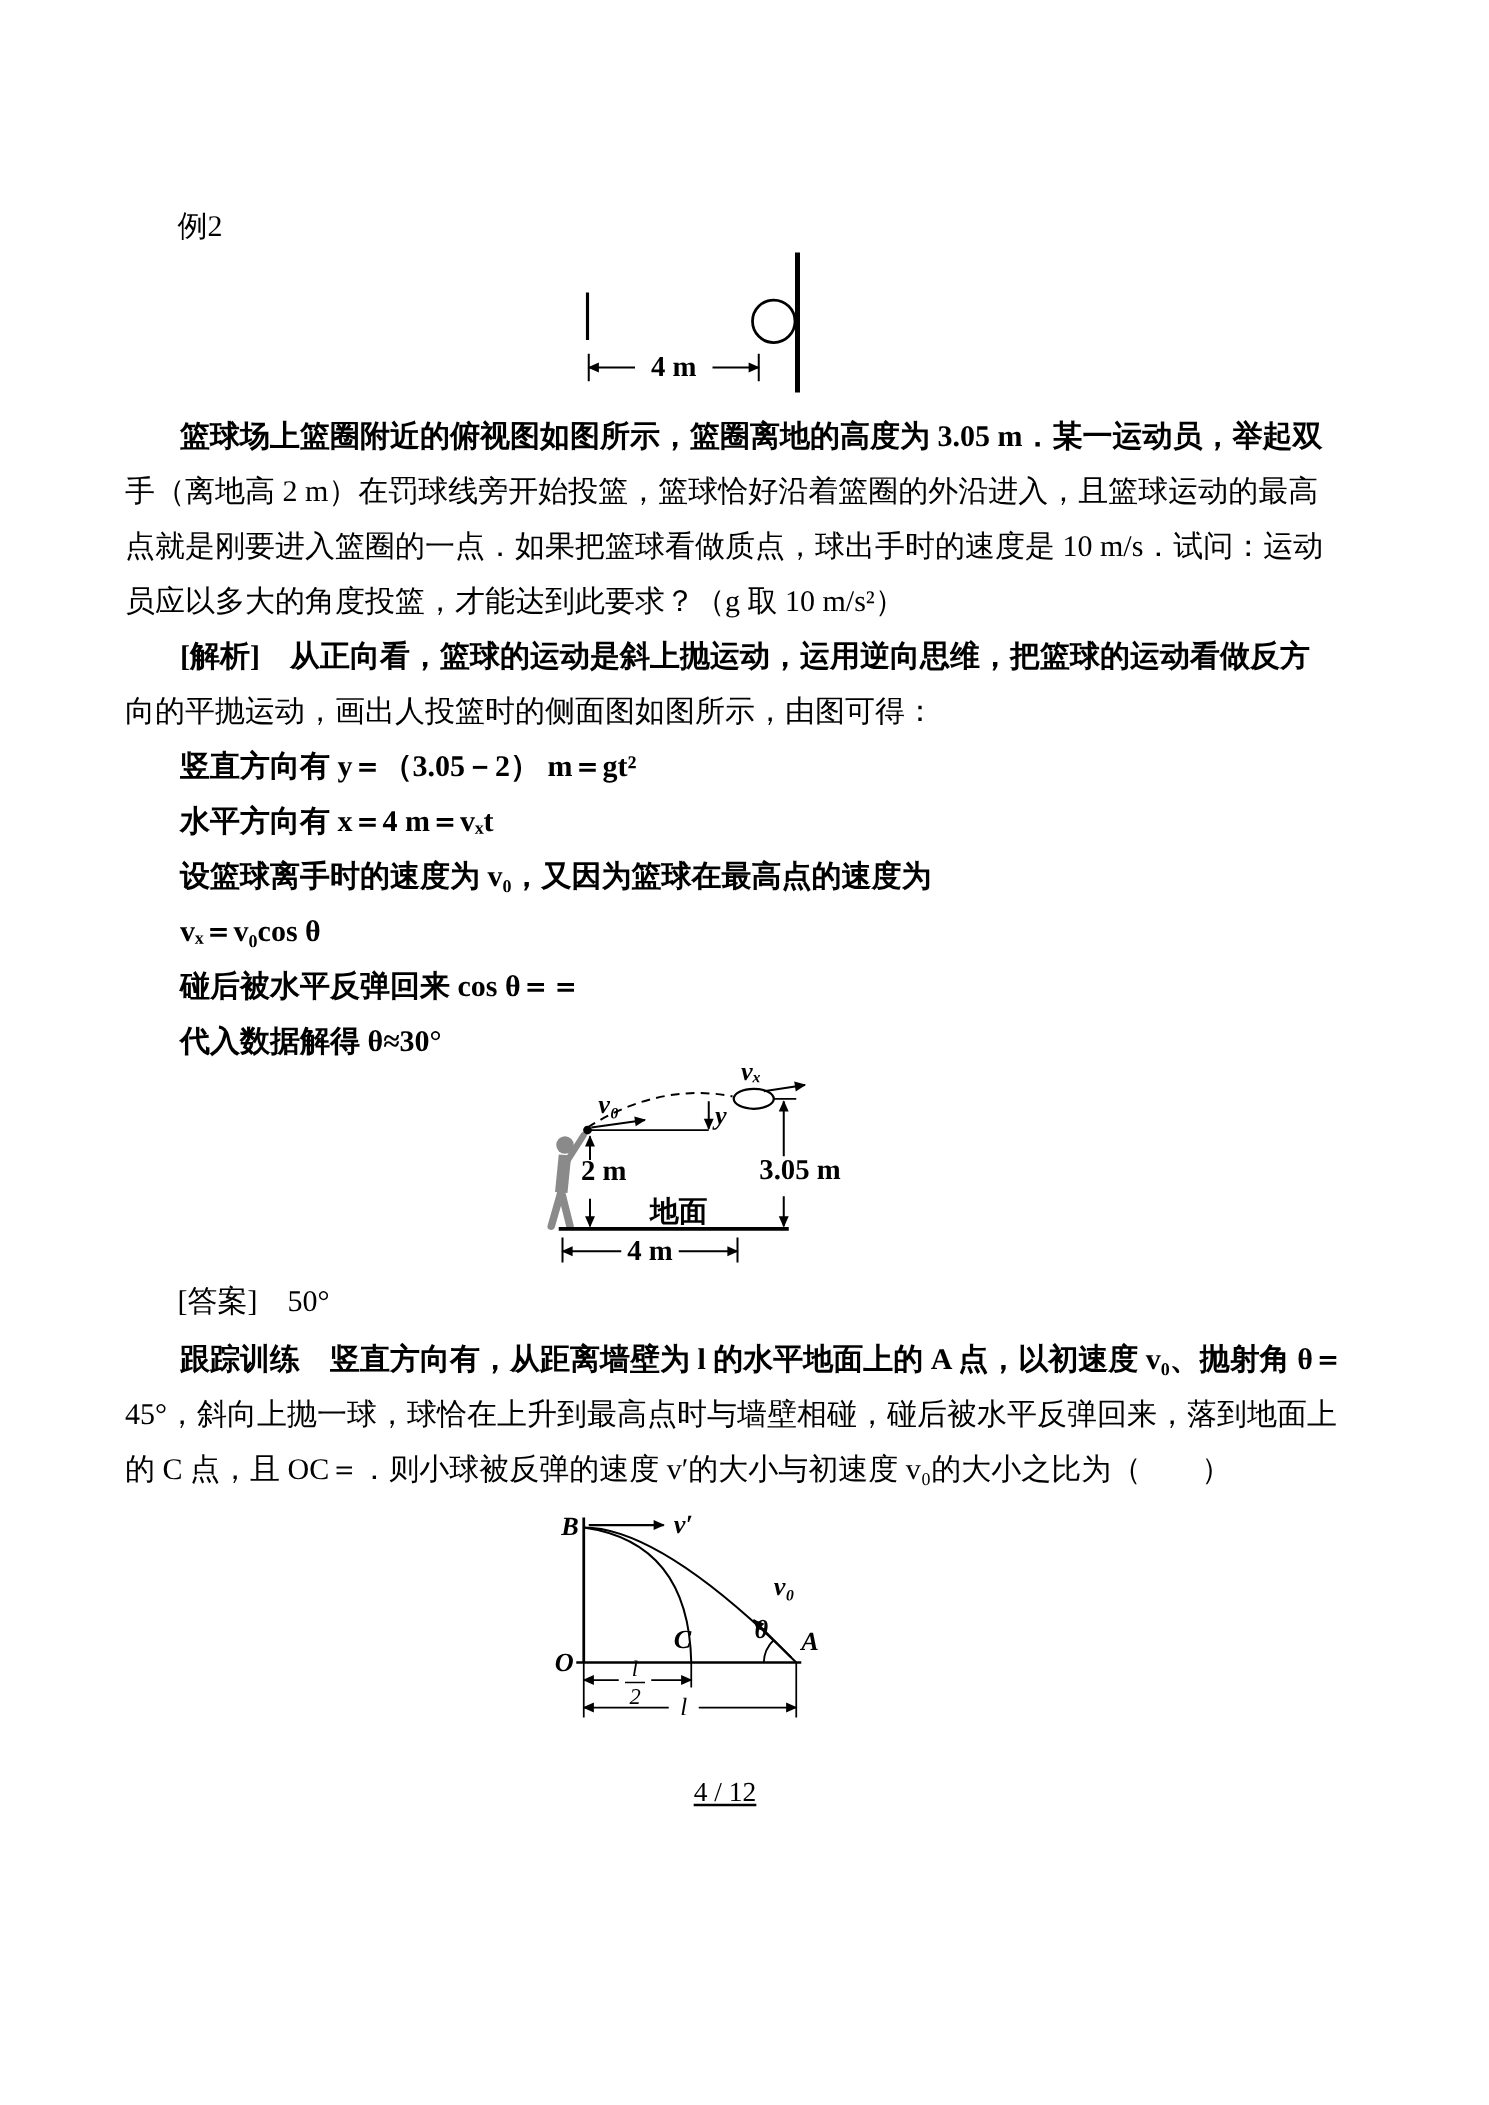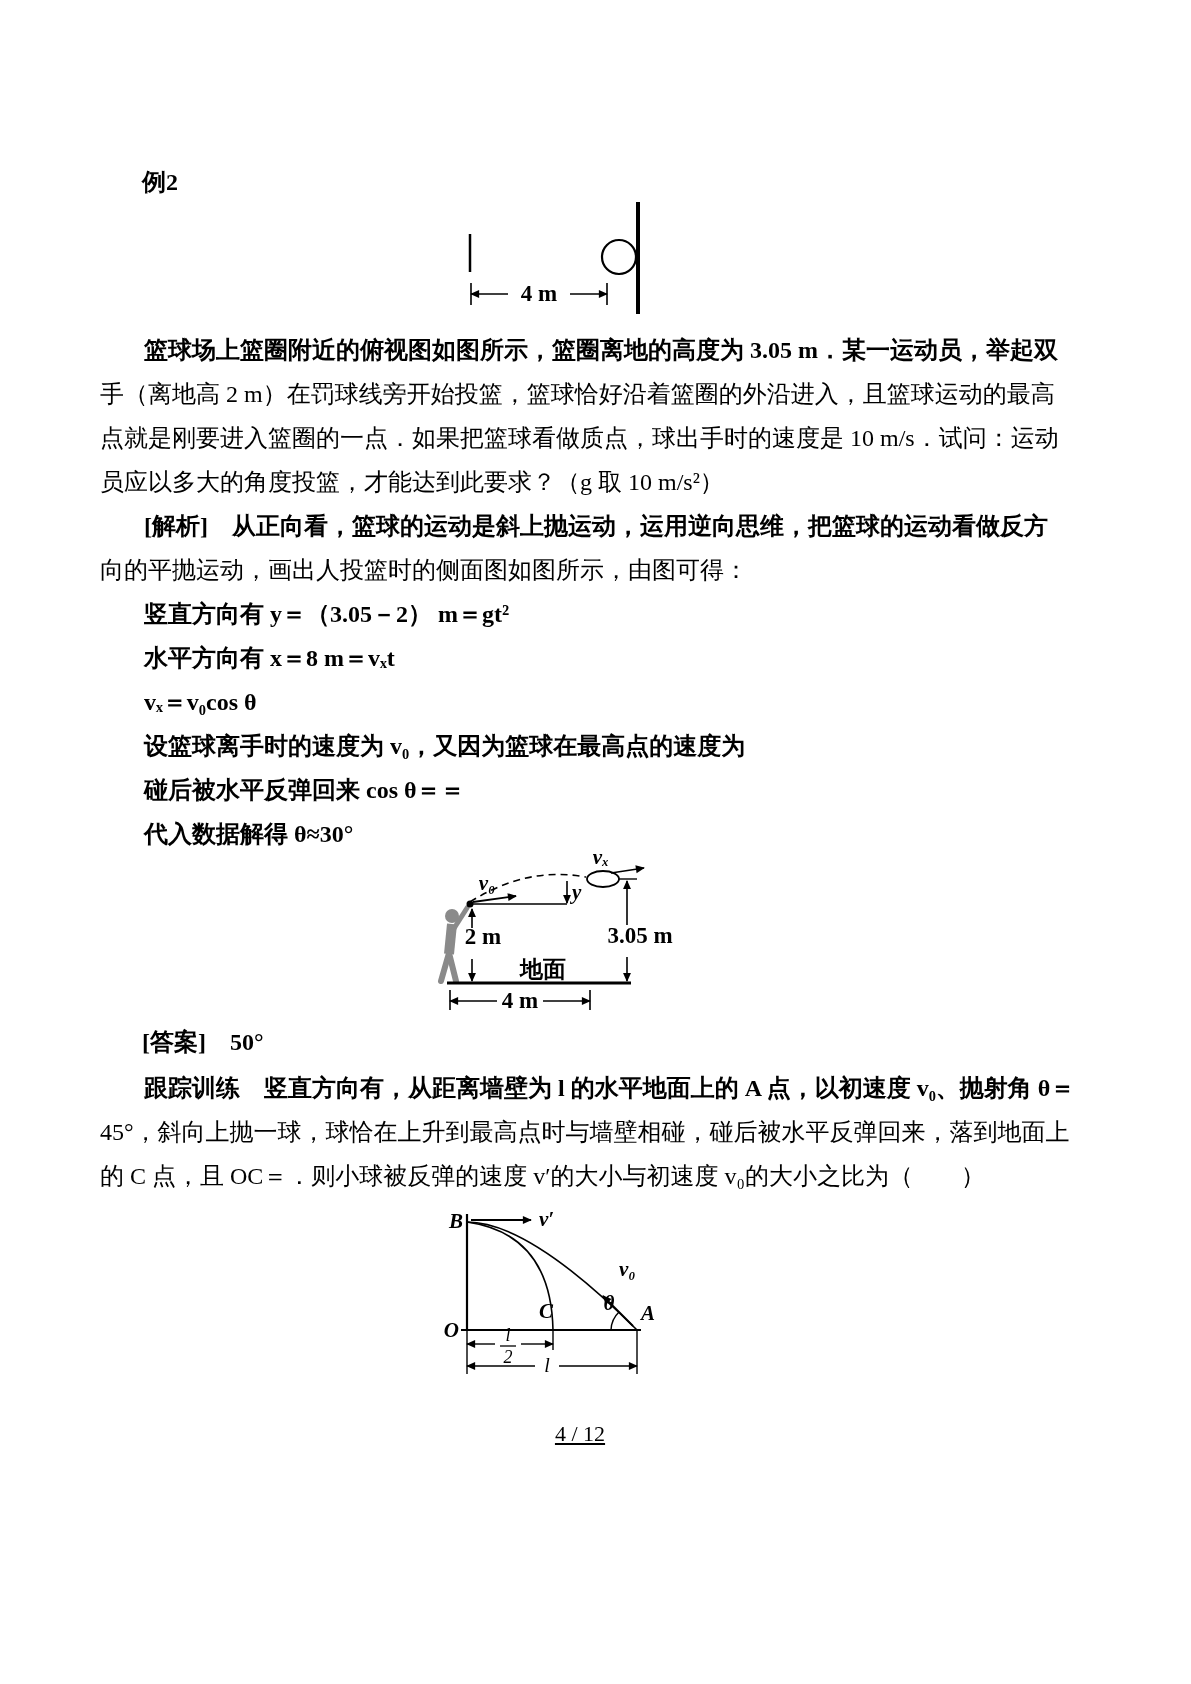--- a/index.html
+++ b/index.html
@@ -6,21 +6,21 @@
   body { background:#ffffff; }
   .page {
     position:relative; width:1191px; height:1684px; margin:0 auto;
     background:#ffffff; color:#000;
     font-family:"Liberation Serif","DejaVu Serif",serif;
     overflow:hidden;
   }
   .para { position:absolute; left:100px; width:1000px; }
   .ln { font-size:24px; line-height:44px; white-space:nowrap; }
   .ind { text-indent:44px;font-weight:bold; }
-  .single { position:absolute; font-size:24px; line-height:44px; white-space:nowrap;font-weight:bold; }
+  .single { position:absolute; font-size:24px; line-height:44px; white-space:nowrap; }
   .fig { position:absolute; }
   svg text { font-family:"Liberation Serif","DejaVu Serif",serif; fill:#000; }
   .flab { font-weight:bold; font-size:23px; }
   .fcjk { font-weight:bold; font-size:23px; }
   .fpt  { font-weight:bold; font-style:italic; font-size:21px; }
   .ffr  { font-style:italic; font-size:18px; }
   .footer { position:absolute; top:1419px; left:0; width:1160px; text-align:center;
             font-size:22px; line-height:30px;text-decoration:underline; }
 </style>
 </head>
@@ -56,23 +56,23 @@
     <div class="ln">员应以多大的角度投篮，才能达到此要求？（g 取 10 m/s²）</div>
   </div>
 
   <div class="para" style="top:504px">
     <div class="ln ind">[解析]　从正向看，篮球的运动是斜上抛运动，运用逆向思维，把篮球的运动看做反方</div>
     <div class="ln">向的平抛运动，画出人投篮时的侧面图如图所示，由图可得：</div>
   </div>
 
   <div class="para" style="top:592px">
     <div class="ln ind">竖直方向有 y＝（3.05－2） m＝gt²</div>
-    <div class="ln ind">水平方向有 x＝8 m＝vₓt</div>
+    <div class="ln ind">水平方向有 x＝4 m＝vₓt</div>
+    <div class="ln ind">设篮球离手时的速度为 v₀，又因为篮球在最高点的速度为</div>
     <div class="ln ind">vₓ＝v₀cos θ</div>
-    <div class="ln ind">设篮球离手时的速度为 v₀，又因为篮球在最高点的速度为</div>
     <div class="ln ind">碰后被水平反弹回来 cos θ＝＝</div>
     <div class="ln ind">代入数据解得 θ≈30°</div>
   </div>
 
   <svg class="fig" style="left:415px; top:840px" width="310" height="180">
     <g stroke="#8a8a8a">
       <circle cx="37" cy="76" r="7" fill="#8a8a8a" stroke="none"></circle>
       <line x1="37" y1="84" x2="34" y2="114" stroke-width="10"></line>
       <line x1="38" y1="90" x2="52" y2="68" stroke-width="5" stroke-linecap="round"></line>
       <line x1="34" y1="113" x2="26" y2="141" stroke-width="6" stroke-linecap="round"></line>

